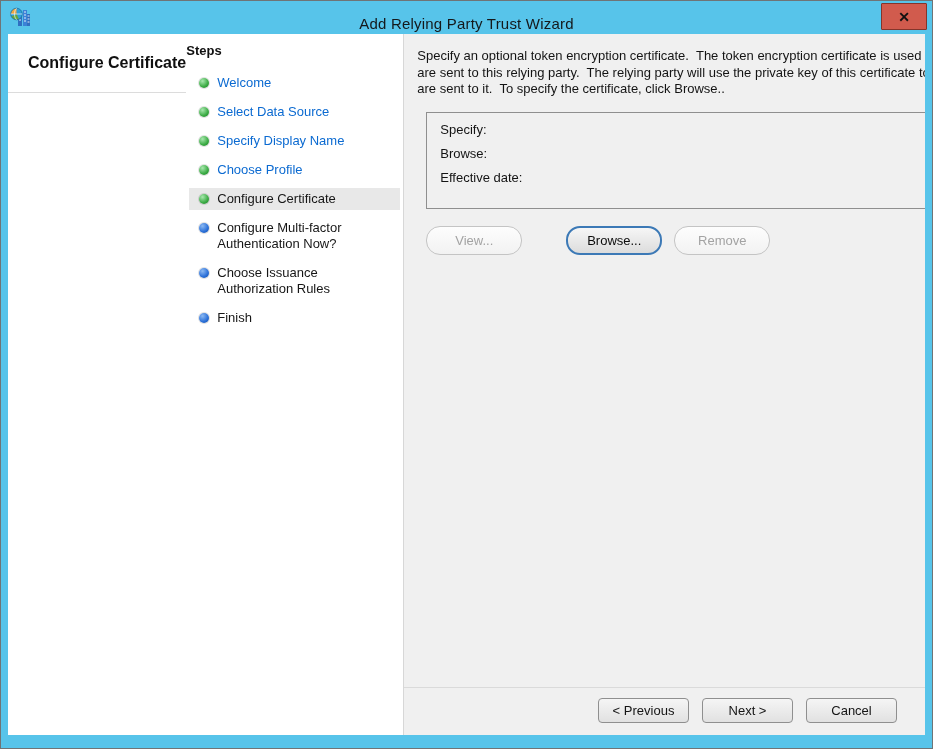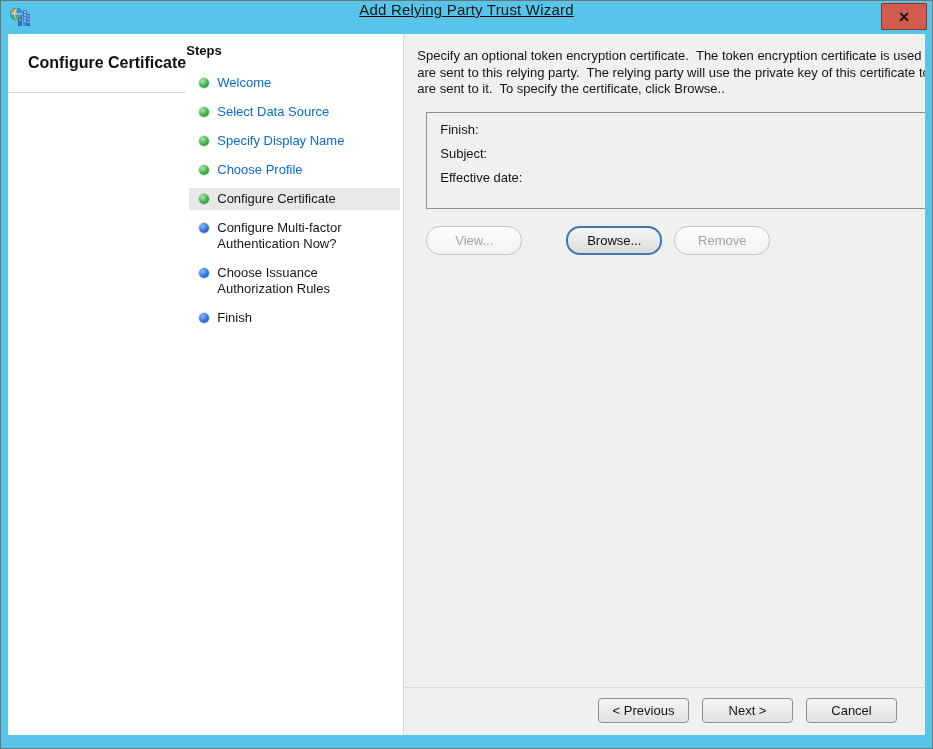--- a/index.html
+++ b/index.html
@@ -4,21 +4,21 @@
 <style>
   * { margin:0; padding:0; box-sizing:border-box; }
   html,body { width:933px; height:749px; background:#ffffff; font-family:"Liberation Sans", sans-serif; }
 
   .window {
     position:relative; width:933px; height:749px;
     border:1px solid #6f7476; background:#57c4ea;
   }
 
   
-  .titlebar { position:relative; height:31px; display:flex; align-items:flex-start; justify-content:center;text-decoration:underline; }
+  .titlebar { position:relative; height:31px; display:flex; align-items:flex-end; justify-content:center; }
   .title { font-size:15px; color:#14181a; letter-spacing:.2px; }
   .app-icon { position:absolute; left:9px; top:6px; width:20px; height:20px; }
   .close-btn {
     position:absolute; right:5px; top:2px; width:46px; height:27px;
     background:#d15b4d; border:1px solid #84352b; border-radius:1px;
     display:flex; align-items:center; justify-content:center; cursor:pointer;
   }
   .close-x { font-size:14px; font-weight:bold; color:#111; line-height:1; }
 
   
@@ -158,24 +158,24 @@
           </li>
         </ul>
       </aside>
 
       <main class="main">
 
         <p class="description">Specify an optional token encryption certificate.  The token encryption certificate is used to encrypt the claims that are sent to this relying party.  The relying party will use the private key of this certificate to decrypt the claims that are sent to it.  To specify the certificate, click Browse..</p>
 
         <div class="cert-box">
           <div class="cert-row">
-            <span class="cert-label">Finish:</span><span class="cert-value"></span>
+            <span class="cert-label">Specify:</span><span class="cert-value"></span>
           </div>
           <div class="cert-row">
-            <span class="cert-label">Subject:</span><span class="cert-value"></span>
+            <span class="cert-label">Browse:</span><span class="cert-value"></span>
           </div>
           <div class="cert-row">
             <span class="cert-label">Effective date:</span><span class="cert-value"></span>
           </div>
         </div>
 
         <div class="cert-actions">
           <button class="btn disabled" disabled="">View...</button>
           <button class="btn focused">Browse...</button>
           <button class="btn disabled" disabled="">Remove</button>

